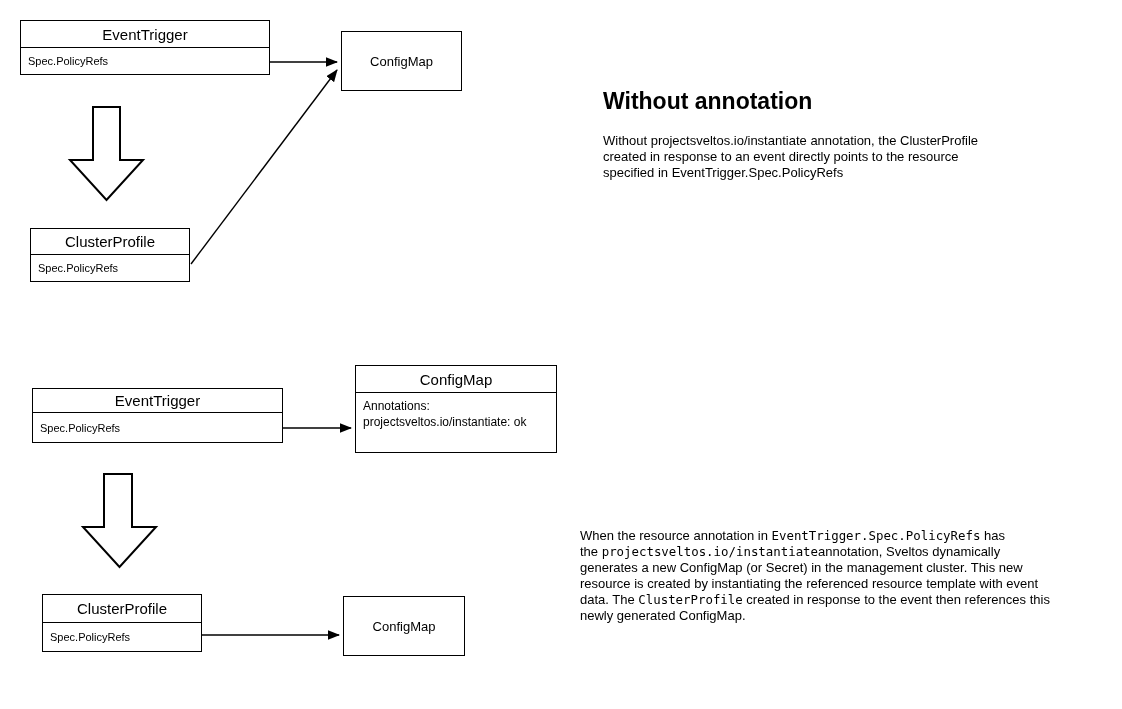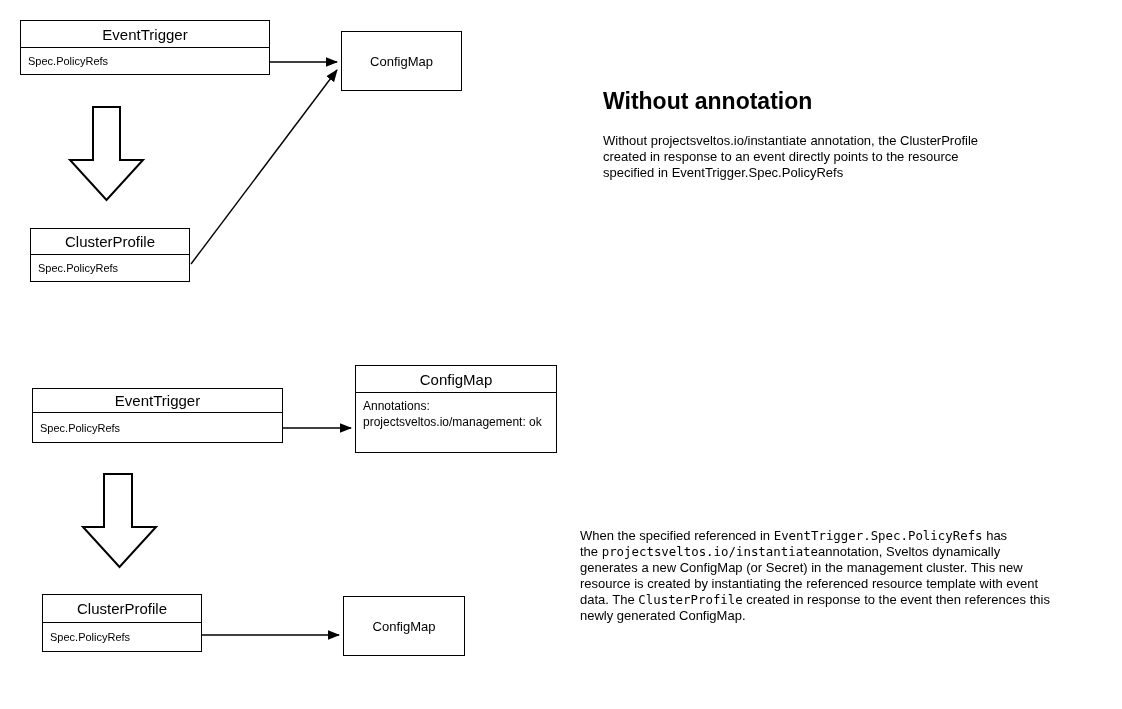--- a/index.html
+++ b/index.html
@@ -71,33 +71,33 @@
 
   <div class="node" style="left:32px;top:388px;width:251px;height:55px;">
     <div class="node-header" style="flex-basis:23px;">EventTrigger</div>
     <div class="node-body">Spec.PolicyRefs</div>
   </div>
 
   <div class="node" style="left:355px;top:365px;width:202px;height:88px;">
     <div class="node-header" style="flex-basis:26px;">ConfigMap</div>
     <div class="node-body multi">
       <div>Annotations:</div>
-      <div>projectsveltos.io/management: ok</div>
+      <div>projectsveltos.io/instantiate: ok</div>
     </div>
   </div>
 
   <div class="node" style="left:42px;top:594px;width:160px;height:58px;">
     <div class="node-header" style="flex-basis:27px;">ClusterProfile</div>
     <div class="node-body">Spec.PolicyRefs</div>
   </div>
 
   <div class="node" style="left:343px;top:596px;width:122px;height:60px;">
     <div class="node-center">ConfigMap</div>
   </div>
 
-  <div class="para" style="left:580px;top:528px;"><span>When the specified referenced in </span><span class="mono">EventTrigger.Spec.PolicyRefs</span><span> has
+  <div class="para" style="left:580px;top:528px;"><span>When the resource annotation in </span><span class="mono">EventTrigger.Spec.PolicyRefs</span><span> has
 the </span><span class="mono">projectsveltos.io/instantiate</span><span>annotation, Sveltos dynamically
 generates a new ConfigMap (or Secret) in the management cluster. This new
 resource is created by instantiating the referenced resource template with event
 data. The </span><span class="mono">ClusterProfile</span><span> created in response to the event then references this
 newly generated ConfigMap.</span></div>
 
 </div>
 
 </body></html>

